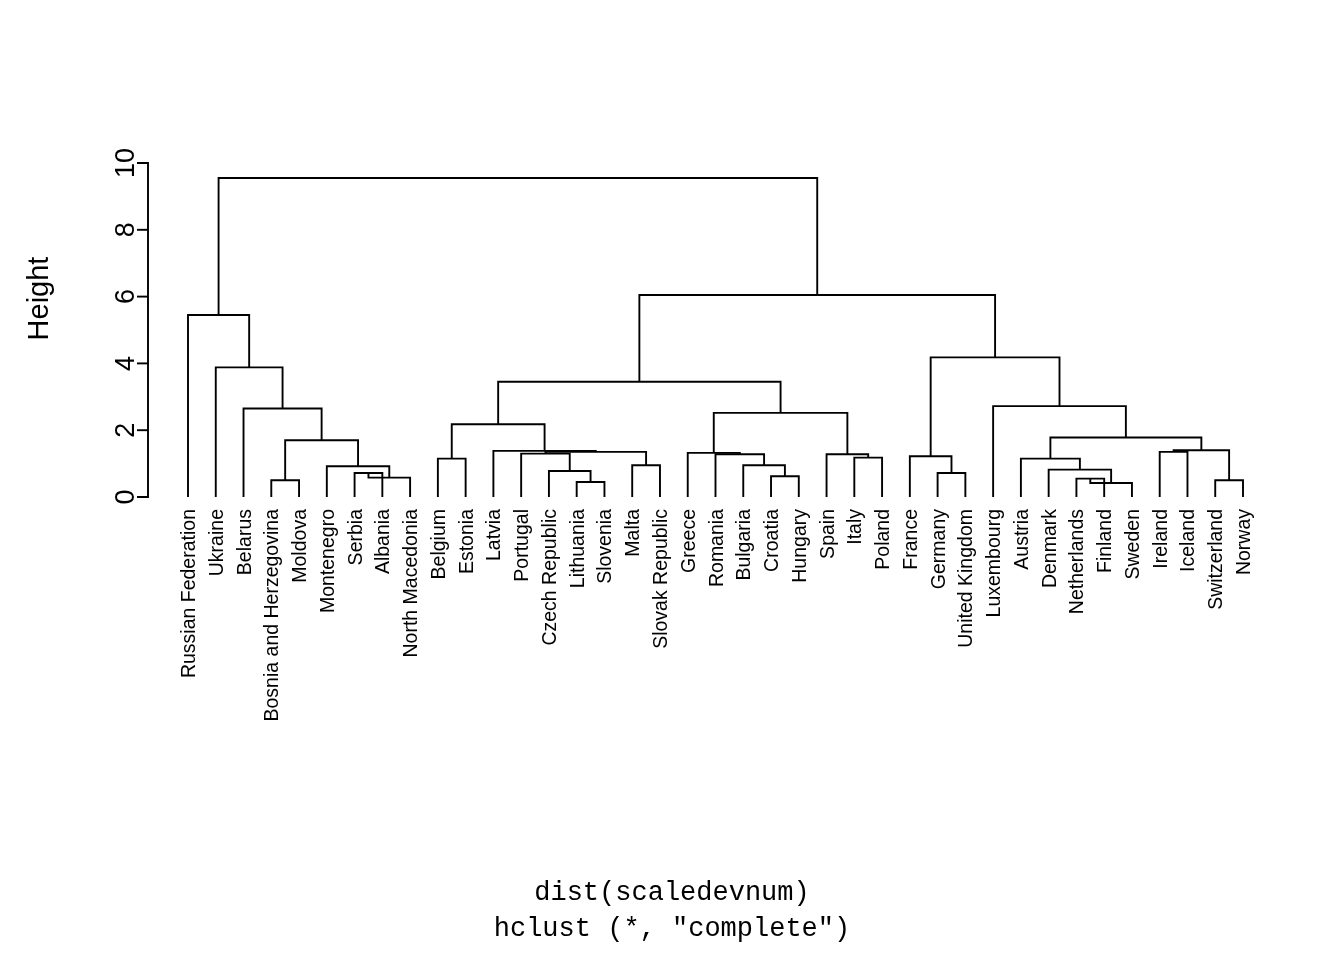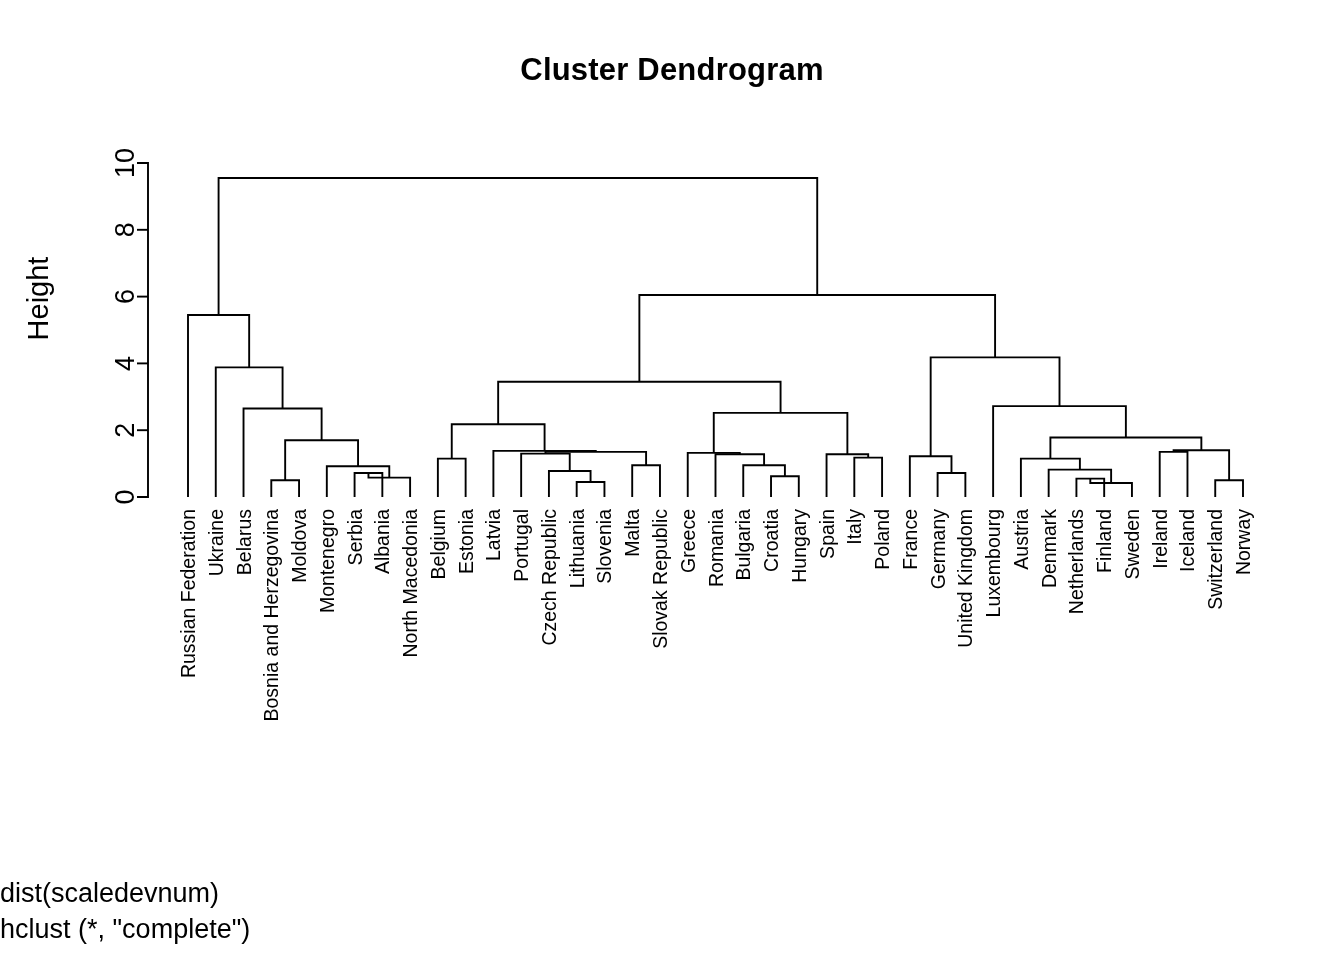--- a/index.html
+++ b/index.html
@@ -39,23 +39,24 @@
     font-size: 29px;
     transform: rotate(-90deg);
     transform-origin: center center;
     white-space: nowrap;
   }
   #caption {
     position: absolute;
     left: 0;
     top: 876px;
     width: 1344px;
-    text-align: left;
+    text-align: center;
     font-size: 27px;
     line-height: 1.33;
+    font-family: Liberation Mono, monospace;
   }
   #caption div { white-space: nowrap; }
   svg#dendro {
     position: absolute;
     left: 0;
     top: 0;
   }
   .branch {
     fill: none;
     stroke: #000000;
@@ -76,21 +77,20 @@
     font-family: "Liberation Sans", sans-serif;
     font-size: 19.5px;
     fill: #000000;
   }
 </style>
 </head>
 <body>
 
 <div id="plot-root">
 
-  <div id="plot-title">Cluster Dendrogram</div>
 
   <div id="ylabel">Height</div>
 
   <svg id="dendro" width="1344" height="960">
     <g id="axis-group">
         <path class="axis-line" d="M 137 163 L 148 163 L 148 497 L 137 497"></path>
         <path class="axis-line" d="M 137 497 L 148 497"></path>
         <text class="tick-label" x="125" y="497" text-anchor="middle" dominant-baseline="central" transform="rotate(-90 125 497)">0</text>
         <path class="axis-line" d="M 137 430.2 L 148 430.2"></path>
         <text class="tick-label" x="125" y="430.2" text-anchor="middle" dominant-baseline="central" transform="rotate(-90 125 430.2)">2</text>

